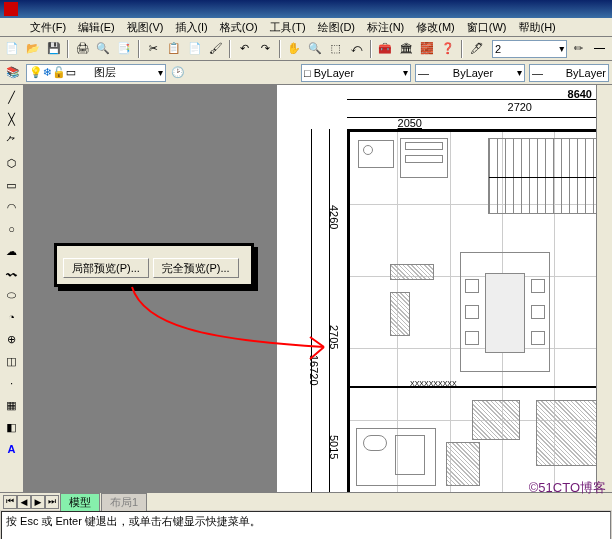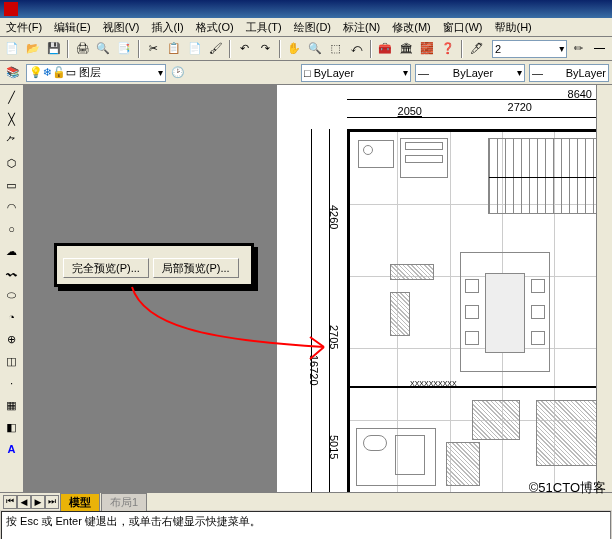--- a/index.html
+++ b/index.html
@@ -1,19 +1,19 @@
 <!DOCTYPE html>
 <html><head>
 <meta charset="utf-8">
 <style>
   * { margin:0; padding:0; box-sizing:border-box; font-family:"Microsoft YaHei","SimSun",sans-serif; font-size:11px; }
   body { width:612px; height:539px; background:#d4d0c8; overflow:hidden; position:relative; }
   .title-bar{ background:linear-gradient(#0a246a,#3a6ea5); color:#fff; height:18px; display:flex; align-items:center; padding:0 4px;}
   .title-bar .icon{ width:14px; height:14px; background:#c00; margin-right:4px;}
-  .menu-bar{ background:#ece9d8; height:19px; display:flex; align-items:center; border-bottom:1px solid #808080; }
+  .menu-bar{ background:#ece9d8; height:19px; display:flex; align-items:center; border-bottom:1px solid #808080; padding-left:24px;}
   .menu-bar span{ padding:0 6px; cursor:default;}
   .toolbar{ background:#ece9d8; height:24px; display:flex; align-items:center; border-bottom:1px solid #808080; padding:0 3px; gap:2px;}
   .tb-btn{ width:20px; height:20px; border:1px solid #ece9d8; display:flex; align-items:center; justify-content:center;}
   .tb-sep{ width:2px; height:18px; border-left:1px solid #808080; border-right:1px solid #fff; margin:0 2px;}
   .layer-bar{ background:#ece9d8; height:24px; display:flex; align-items:center; border-bottom:1px solid #808080; padding:0 3px;}
   .layer-combo{ border:1px solid #7f9db9; background:#fff; height:18px; display:flex; align-items:center; padding:0 2px;}
   .prop-combo{ border:1px solid #7f9db9; background:#fff; height:18px; width:110px; display:flex; align-items:center; justify-content:space-between; padding:0 2px; margin-left:4px;}
   .main{ display:flex; height:407px; position:relative;}
   .left-tools{ width:24px; background:#ece9d8; border-right:1px solid #808080; display:flex; flex-direction:column; align-items:center; padding-top:2px; gap:2px;}
   .lt-btn{ width:20px; height:20px; border:1px solid #ece9d8; display:flex; align-items:center; justify-content:center;}
@@ -21,25 +21,25 @@
   .paper{ position:absolute; right:0; top:0; width:335px; height:407px; background:#fff;}
   .drawing{ position:absolute; right:0; top:44px; width:265px; height:363px; border:3px solid #000; border-right:none; border-bottom:none;}
   .dim-text{ position:absolute; font-size:11px; color:#000;}
   .popup{ position:absolute; left:30px; top:158px; width:200px; background:#ece9d8; border:3px solid #000; padding:12px 6px 6px 6px; box-shadow:4px 4px 0 #000;}
   .popup-inner{ display:flex; gap:4px;}
   .win-btn{ border:1px solid #808080; border-top-color:#fff; border-left-color:#fff; background:#ece9d8; height:20px; padding:0 8px; display:flex; align-items:center; font-size:11px;}
   .arrow-line{ position:absolute; pointer-events:none;}
   .tabs{ height:18px; background:#ece9d8; display:flex; align-items:center; border-top:1px solid #808080;}
   .tab-nav{ display:flex; gap:0; margin-left:3px;}
   .nav-btn{ width:14px; height:14px; border:1px solid #808080; background:#ece9d8; display:flex; align-items:center; justify-content:center; font-size:9px;}
-  .tab{ border:1px solid #808080; border-bottom:none; background:#eab308; padding:1px 8px; margin-left:1px; font-size:11px; font-weight:bold;}
+  .tab{ border:1px solid #808080; border-bottom:none; background:#86efac; padding:1px 8px; margin-left:1px; font-size:11px; font-weight:normal;}
   .tab.inactive{ background:#d4d0c8; color:#808080; font-weight:normal;}
   .cmd-area{ background:#fff; border:1px inset #808080; height:40px; padding:2px 4px; font-size:11px; margin:1px;}
   .scroll-v{ position:absolute; right:0; top:0; width:16px; height:100%; background:#ece9d8; border-left:1px solid #808080;}
-  .watermark{ position:absolute; right:6px; bottom:42px; color:#000000; font-size:13px; }
+  .watermark{ position:absolute; right:6px; bottom:42px; color:#701a75; font-size:13px; }
   .ch{font-size:10px;}
   .room-item{ border:1px solid #888; position:absolute; }
   .grid-line-h{ position:absolute; width:100%; border-top:1px solid #ccc;}
   .grid-line-v{ position:absolute; height:100%; border-left:1px solid #ccc;}
   .hatch-block{ background:repeating-linear-gradient(45deg,#bbb 0,#bbb 1px,transparent 1px,transparent 3px);}
 </style>
 </head>
 <body>
 
 <div class="title-bar">
@@ -96,21 +96,21 @@
   <div style="width:12px;height:1px;background:#000;margin:0 4px"></div>
 </div>
 
 <div class="layer-bar">
   <div class="tb-btn">📚</div>
   <div class="layer-combo" style="width:140px; margin-left:3px;">
     <span style="color:#ff0">💡</span>
       <span style="color:#06c">❄</span>
       <span style="color:#ff0">🔓</span>
       <span>▭</span>
-    <span style="margin-left:3px">图层</span>
+    <span style="margin-left:18px">图层</span>
     <span style="margin-left:auto" class="ch">▾</span>
   </div>
   <div class="tb-btn" style="margin-left:2px">🕑</div>
   <div style="flex:1"></div>
   <div class="prop-combo">
       <span>□ ByLayer</span>
       <span class="ch">▾</span>
     </div>
   <div class="prop-combo">
       <span>— </span>
@@ -141,23 +141,23 @@
     <div class="lt-btn">◫</div>
     <div class="lt-btn">·</div>
     <div class="lt-btn">▦</div>
     <div class="lt-btn">◧</div>
     <div class="lt-btn" style="color:#00f;font-weight:bold">A</div>
   </div>
 
   <div class="canvas">
     <div class="paper">
 
-      <span class="dim-text" style="right:20px; top:3px;">8640</span>
+      <span class="dim-text" style="right:20px; top:3px;font-weight:bold;">8640</span>
       <div style="position:absolute; right:0; top:14px; width:265px; border-top:1px solid #000;"></div>
-      <span class="dim-text" style="right:190px; top:20px;text-decoration:underline;">2050</span>
+      <span class="dim-text" style="right:190px; top:32px;text-decoration:underline;">2050</span>
       <span class="dim-text" style="right:80px; top:16px;">2720</span>
       <div style="position:absolute; right:0; top:32px; width:265px; border-top:1px solid #000;"></div>
 
       <div class="drawing">
 
         <div class="grid-line-h" style="top:20%"></div>
           <div class="grid-line-h" style="top:40%"></div>
         <div class="grid-line-h" style="top:60%"></div>
           <div class="grid-line-h" style="top:80%"></div>
         <div class="grid-line-v" style="left:18%"></div>
@@ -207,22 +207,22 @@
       <span class="dim-text" style="right:272px; top:120px; writing-mode:vertical-rl;">4260</span>
       <span class="dim-text" style="right:272px; top:240px; writing-mode:vertical-rl;">2705</span>
       <span class="dim-text" style="right:272px; top:350px; writing-mode:vertical-rl;">5015</span>
       <span class="dim-text" style="right:292px; top:270px; writing-mode:vertical-rl;">16720</span>
       <div style="position:absolute; right:282px; top:44px; height:363px; border-left:1px solid #000;"></div>
       <div style="position:absolute; right:300px; top:44px; height:363px; border-left:1px solid #000;"></div>
     </div>
 
     <div class="popup">
       <div class="popup-inner">
+        <button class="win-btn">局部预览(P)...</button>
         <button class="win-btn">完全预览(P)...</button>
-        <button class="win-btn">局部预览(P)...</button>
       </div>
     </div>
 
     <svg class="arrow-line" style="left:0;top:0;width:100%;height:100%">
       <path d="M108 202 C 120 240, 180 255, 300 262" stroke="red" stroke-width="2" fill="none"></path>
       <path d="M300 262 L286 252 M300 262 L286 274" stroke="red" stroke-width="2" fill="none"></path>
     </svg>
 
     <div class="scroll-v"></div>
   </div>

